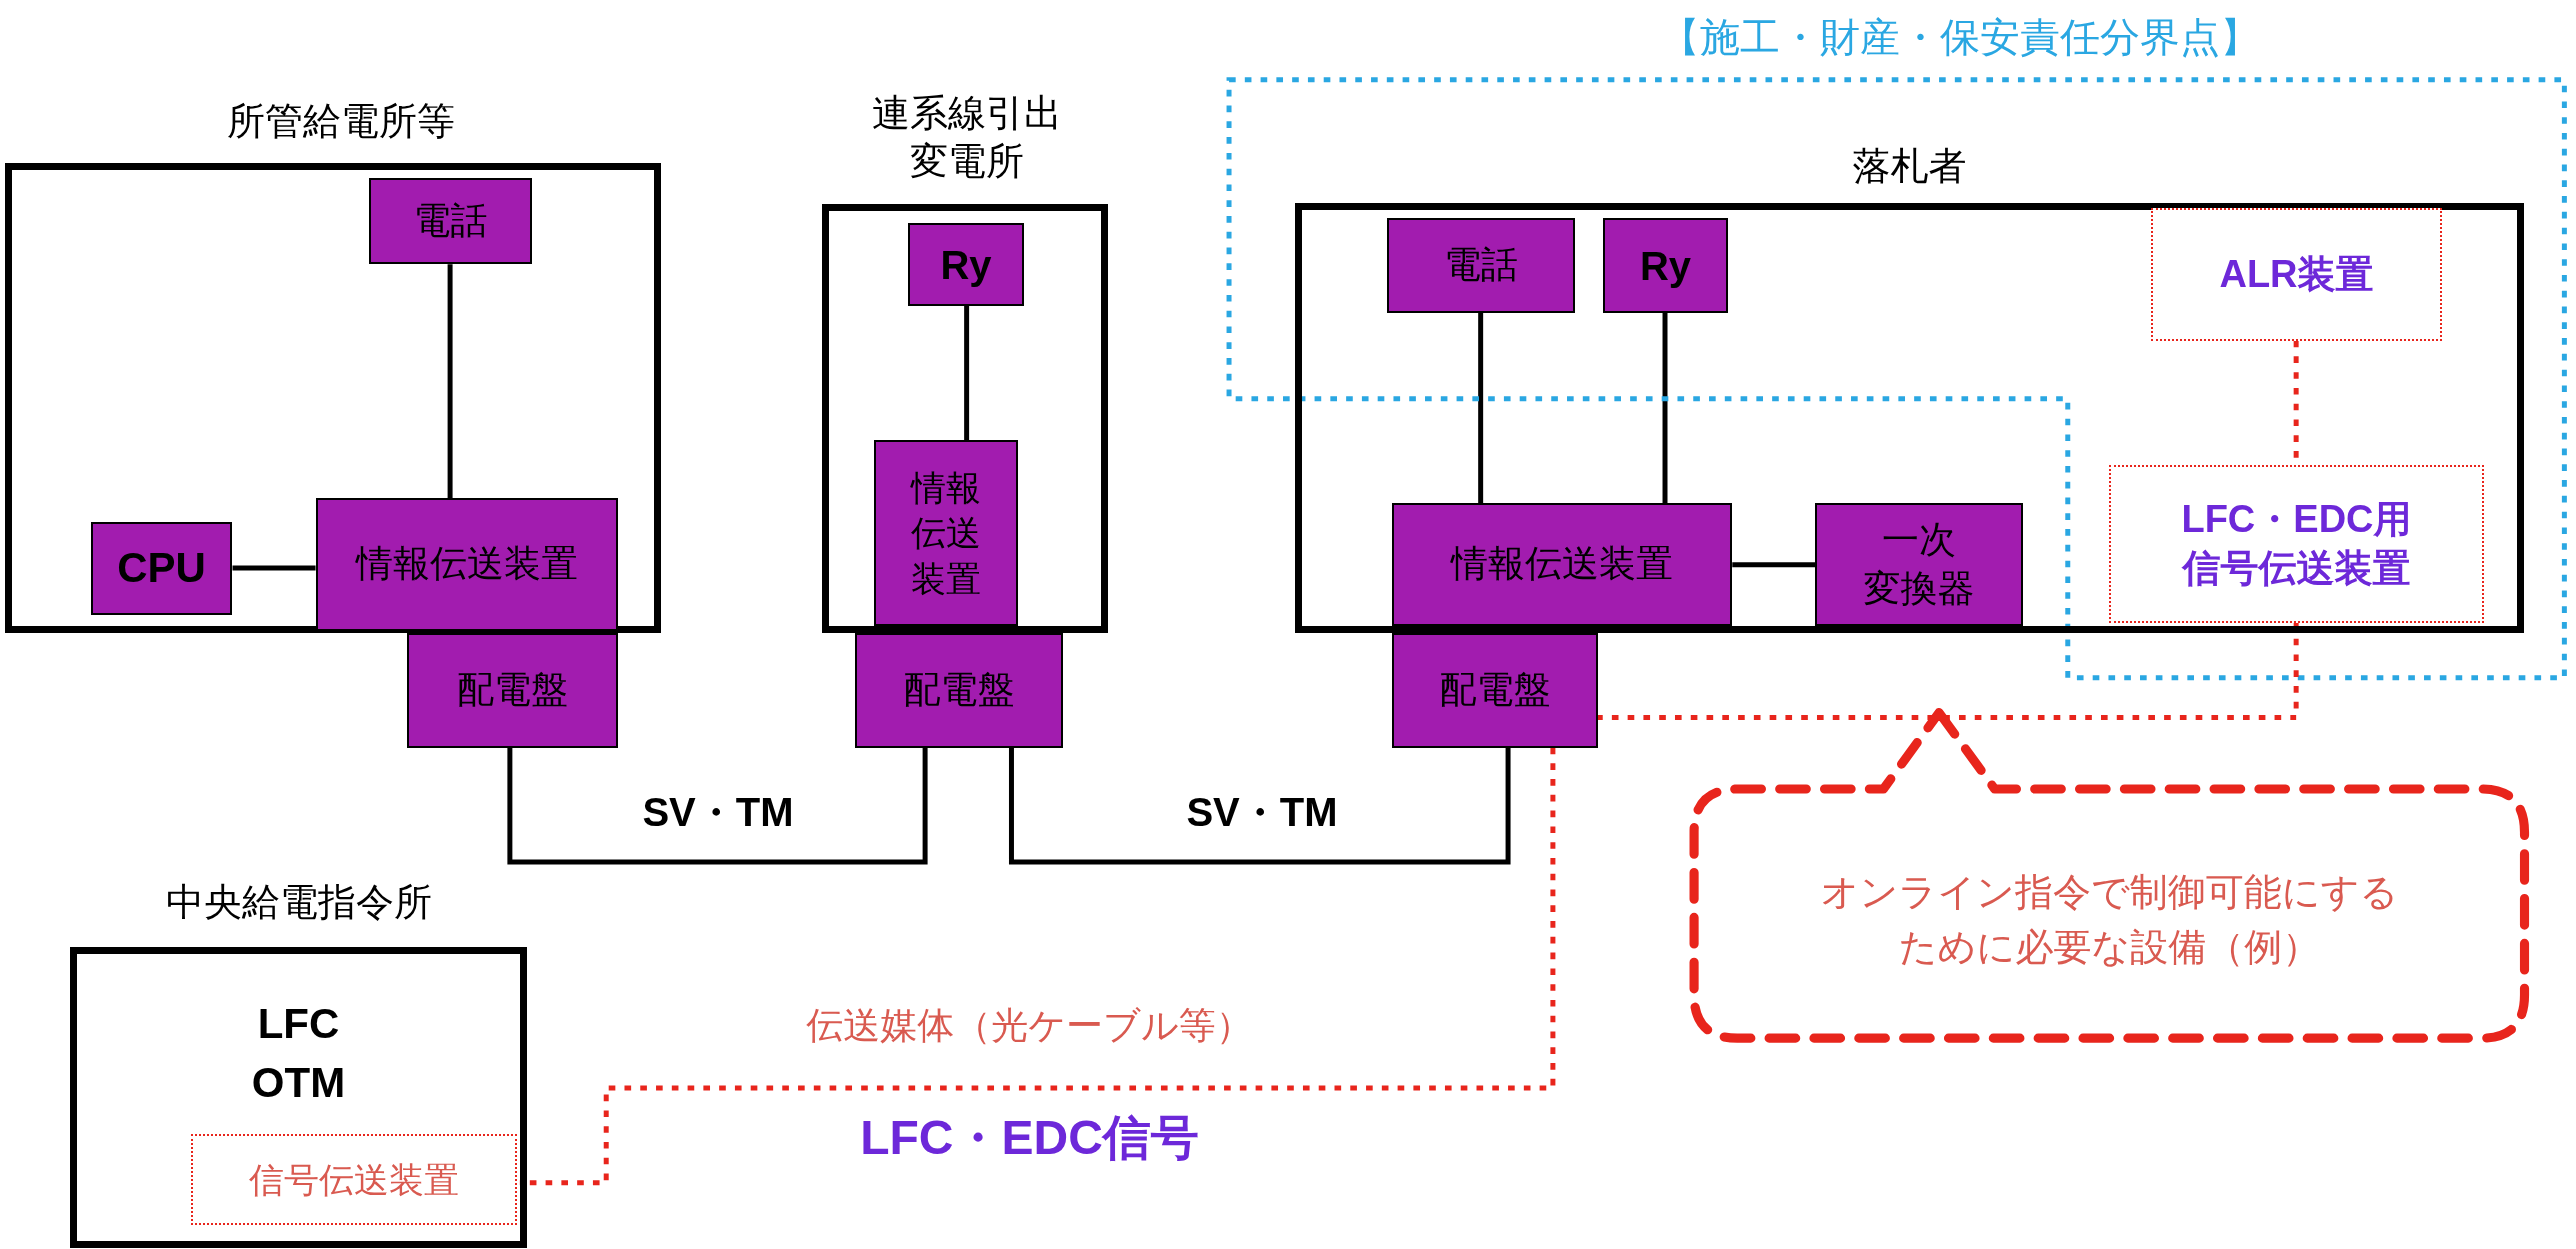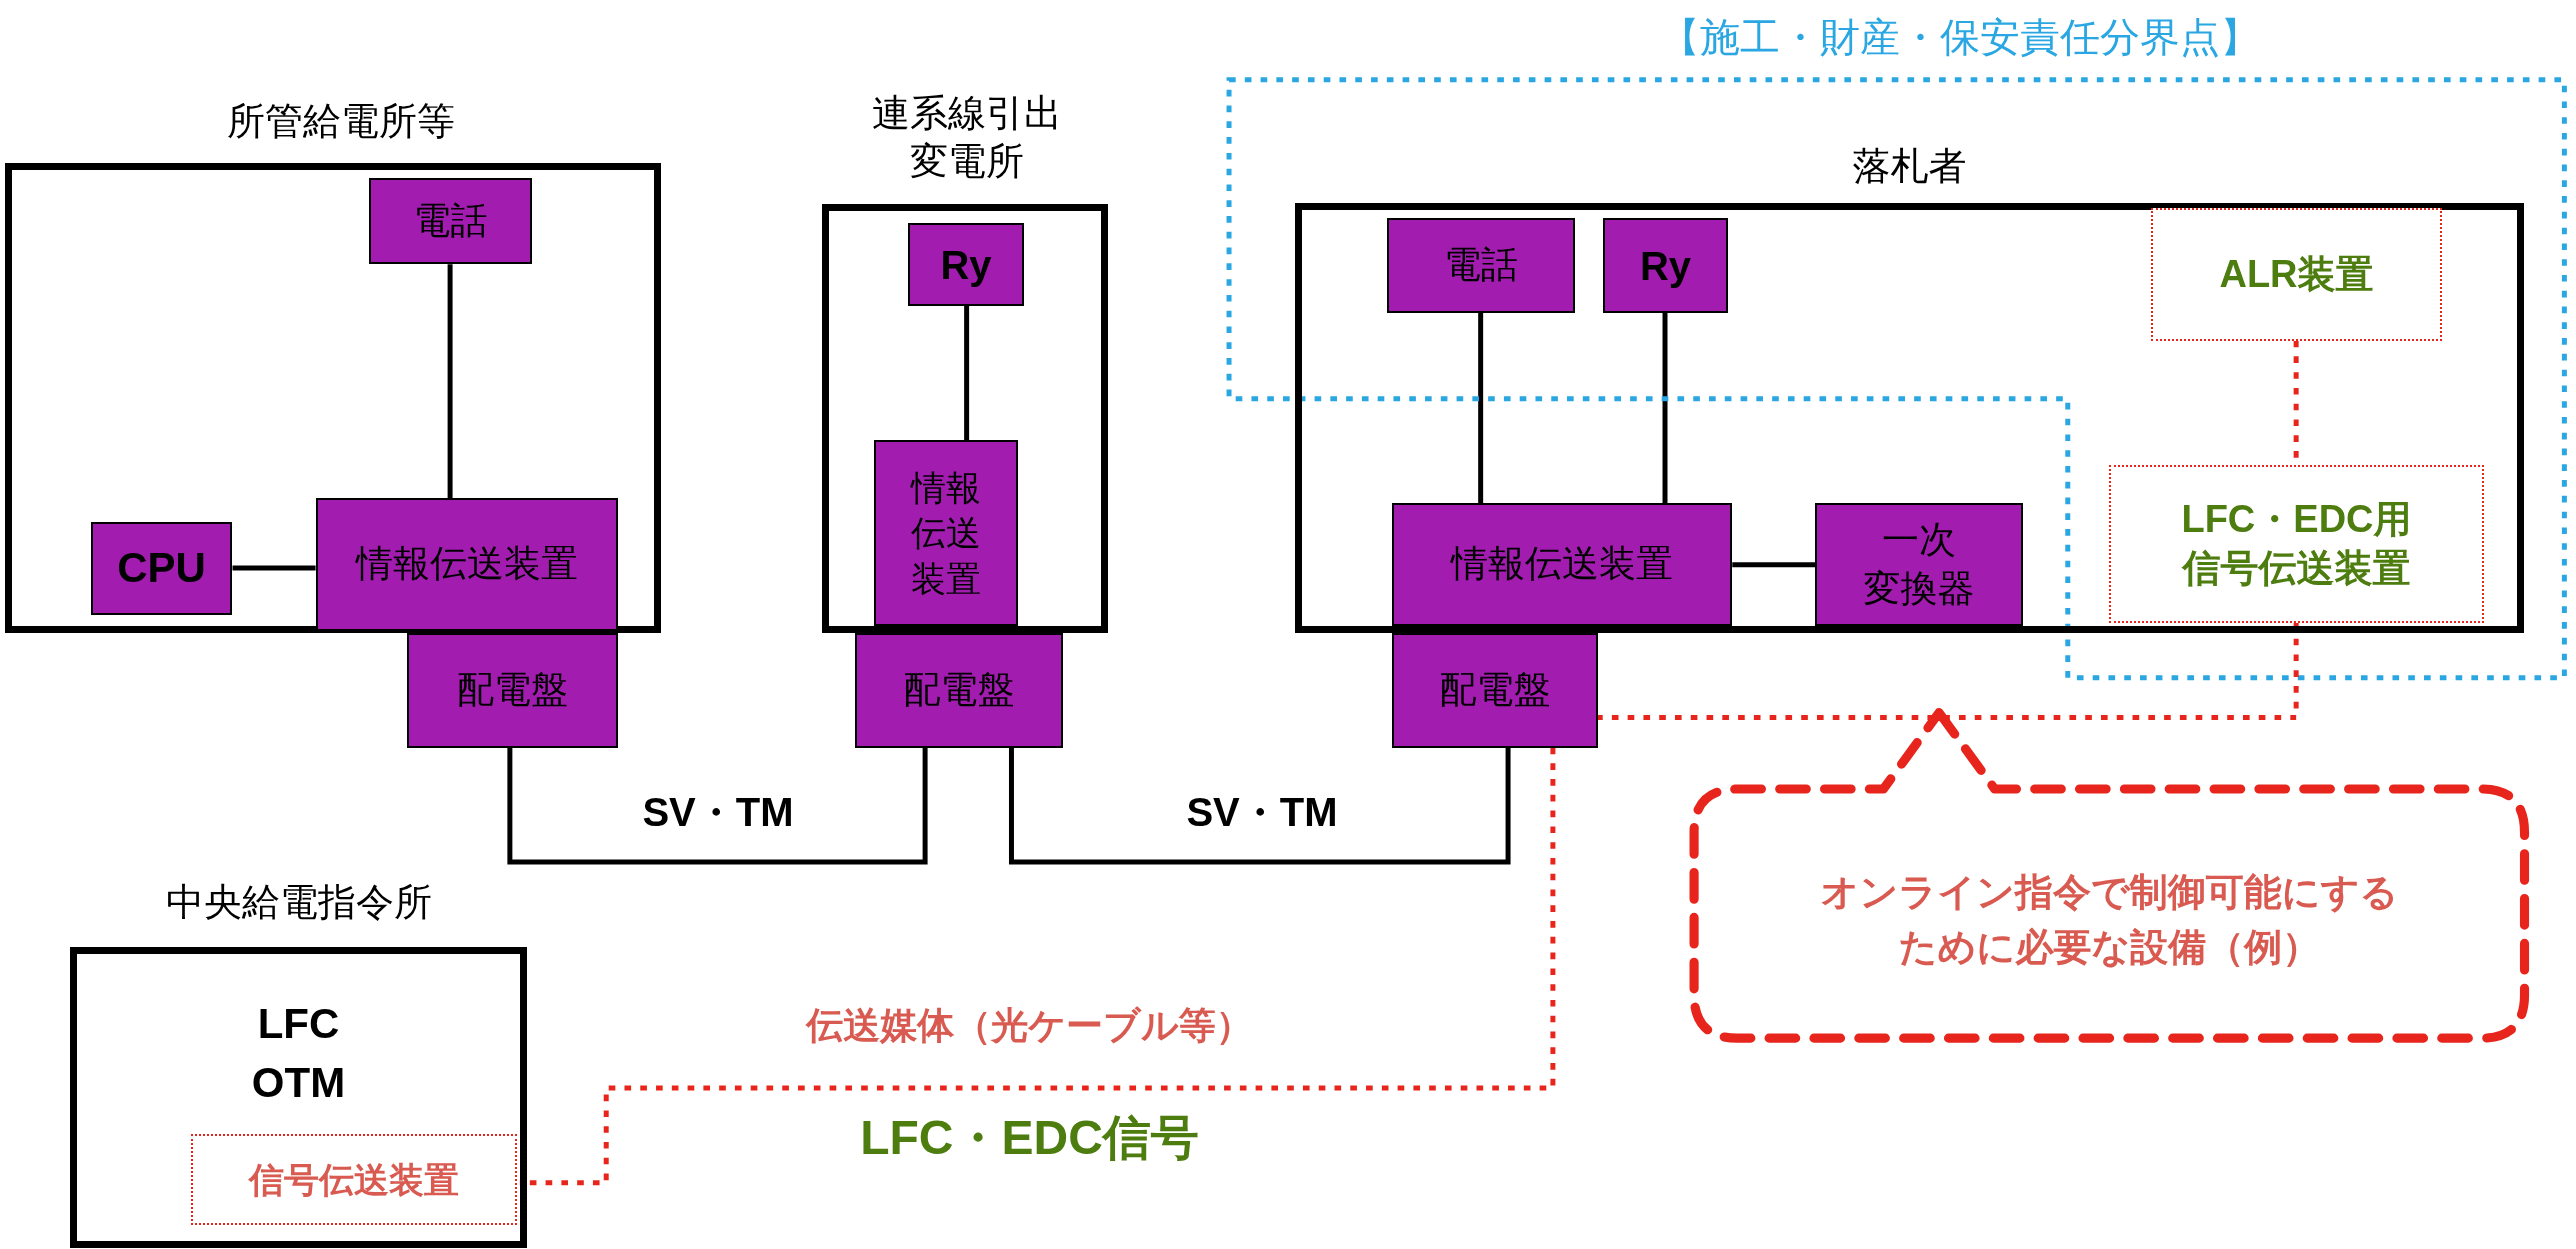--- a/index.html
+++ b/index.html
@@ -8,22 +8,22 @@
   .canvas { position:relative; width:2576px; height:1250px; background:#fff; overflow:hidden;padding-left:16px; }
   .wires { position:absolute; left:0; top:0; }
   .bigbox { position:absolute; border:7.5px solid #000; background:transparent; }
   .box { position:absolute; border:2.5px solid #000; background:#a21caf; display:flex; flex-direction:column;
          align-items:center; justify-content:center; text-align:center; font-size:37px; color:#000; line-height:1.3; }
   .redbox { position:absolute; border:2.5px dotted #e8251c; background:#fff; display:flex; flex-direction:column;
             align-items:center; justify-content:center; text-align:center; line-height:1.3; }
   .lbl { position:absolute; text-align:center; font-size:38px; color:#000; line-height:1.25; }
   .serifb { font-family:Liberation Sans, sans-serif; font-weight:700; }
   .blue { color:#2aa7e2; }
-  .red-strong { color:#4d7c0f; }
-  .red-soft { color:#d95a50;font-weight:bold; }
+  .red-strong { color:#6d28d9; }
+  .red-soft { color:#d95a50; }
 </style>
 </head>
 <body>
 
 <div class="canvas">
 
   <svg class="wires" width="2576" height="1250" viewBox="0 0 3102 1505">
 
     <path d="M542 318 V600" stroke="#000" stroke-width="6" fill="none"></path>
     <path d="M280 684 H380" stroke="#000" stroke-width="6" fill="none"></path>

